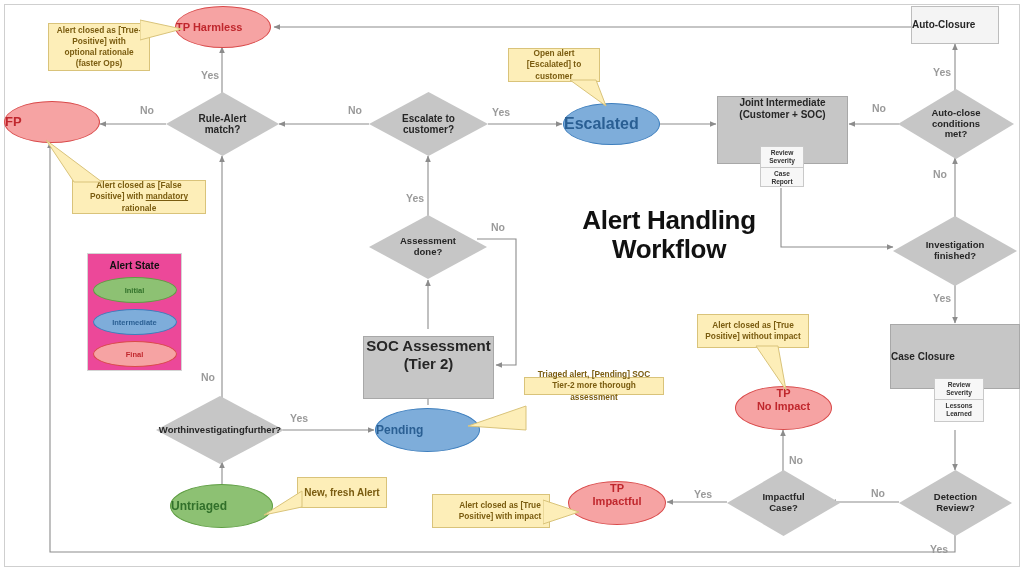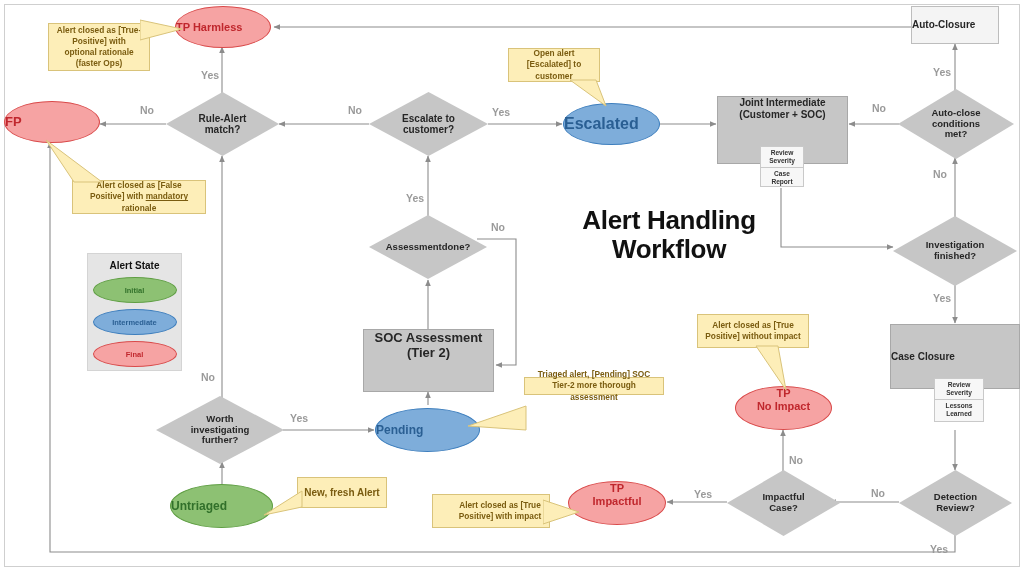--- a/index.html
+++ b/index.html
@@ -31,21 +31,21 @@
 
   .sublist{position:absolute;background:#f7f7f7;border:1px solid #c9c9c9;box-sizing:border-box;
            font-size:6.6px;font-weight:bold;color:#333;}
   .sublist .row{display:flex;flex-direction:column;align-items:center;justify-content:center;
                 padding:2px 0;line-height:1.22;}
   .sublist .row + .row{border-top:1px solid #c9c9c9;}
 
   #title{position:absolute;text-align:center;font-weight:bold;color:#111;line-height:1.12;
          font-size:26px;letter-spacing:-0.3px;}
 
-  #legend{position:absolute;border:1px solid #d4d4d4;background:#e5e5e5;box-sizing:border-box;}
+  #legend{position:absolute;border:1px solid #d4d4d4;background:#ec4899;box-sizing:border-box;}
   #legend .lg-title{text-align:center;font-size:10px;font-weight:bold;color:#111;margin-top:6px;}
   #legend .lg-item{position:relative;margin:6px auto 0;width:82px;height:24px;border-radius:50%;
                    display:flex;align-items:center;justify-content:center;font-size:7.5px;font-weight:bold;}
   .frame{position:absolute;left:4px;top:4px;width:1016px;height:563px;border:1px solid #cfcfcf;box-sizing:border-box;}
 </style>
 </head>
 <body>
 
 <div id="canvas">
   <div class="frame"></div>
@@ -135,21 +135,21 @@
     <div class="row">
       <span>Review</span>
       <span>Severity</span>
     </div>
     <div class="row">
       <span>Case</span>
       <span>Report</span>
     </div>
   </div>
 
-  <div class="node n-proc" style="left:363px;top:329px;width:131px;height:63px;font-size:13px;flex-direction:column;">
+  <div class="node n-proc" style="left:363px;top:336px;width:131px;height:63px;font-size:15px;flex-direction:column;">
     <span>SOC Assessment</span>
     <span>(Tier 2)</span>
   </div>
 
   <div class="node n-proc" style="left:890px;top:324px;width:130px;height:65px;font-size:10px;">
     <span>Case Closure</span>
   </div>
   <div class="sublist" style="left:934px;top:378px;width:50px;height:44px;">
     <div class="row">
       <span>Review</span>
@@ -190,29 +190,29 @@
   <div class="dia" style="left:369px;top:92px;width:119px;height:64px;">
     <div class="shape"></div>
     <div class="txt" style="font-size:10px;flex-direction:column;">
       <span>Escalate to</span>
       <span>customer?</span>
     </div>
   </div>
 
   <div class="dia" style="left:369px;top:215px;width:118px;height:64px;">
     <div class="shape"></div>
-    <div class="txt" style="font-size:9.5px;flex-direction:row;">
+    <div class="txt" style="font-size:9.5px;flex-direction:column;">
       <span>Assessment</span>
       <span>done?</span>
     </div>
   </div>
 
   <div class="dia" style="left:156px;top:396px;width:128px;height:68px;">
     <div class="shape"></div>
-    <div class="txt" style="font-size:9.5px;flex-direction:column;">
+    <div class="txt" style="font-size:9.5px;flex-direction:row;">
       <span>Worth</span>
       <span>investigating</span>
       <span>further?</span>
     </div>
   </div>
 
   <div class="dia" style="left:898px;top:89px;width:116px;height:70px;">
     <div class="shape"></div>
     <div class="txt" style="font-size:9.5px;flex-direction:column;">
       <span>Auto-close</span>

